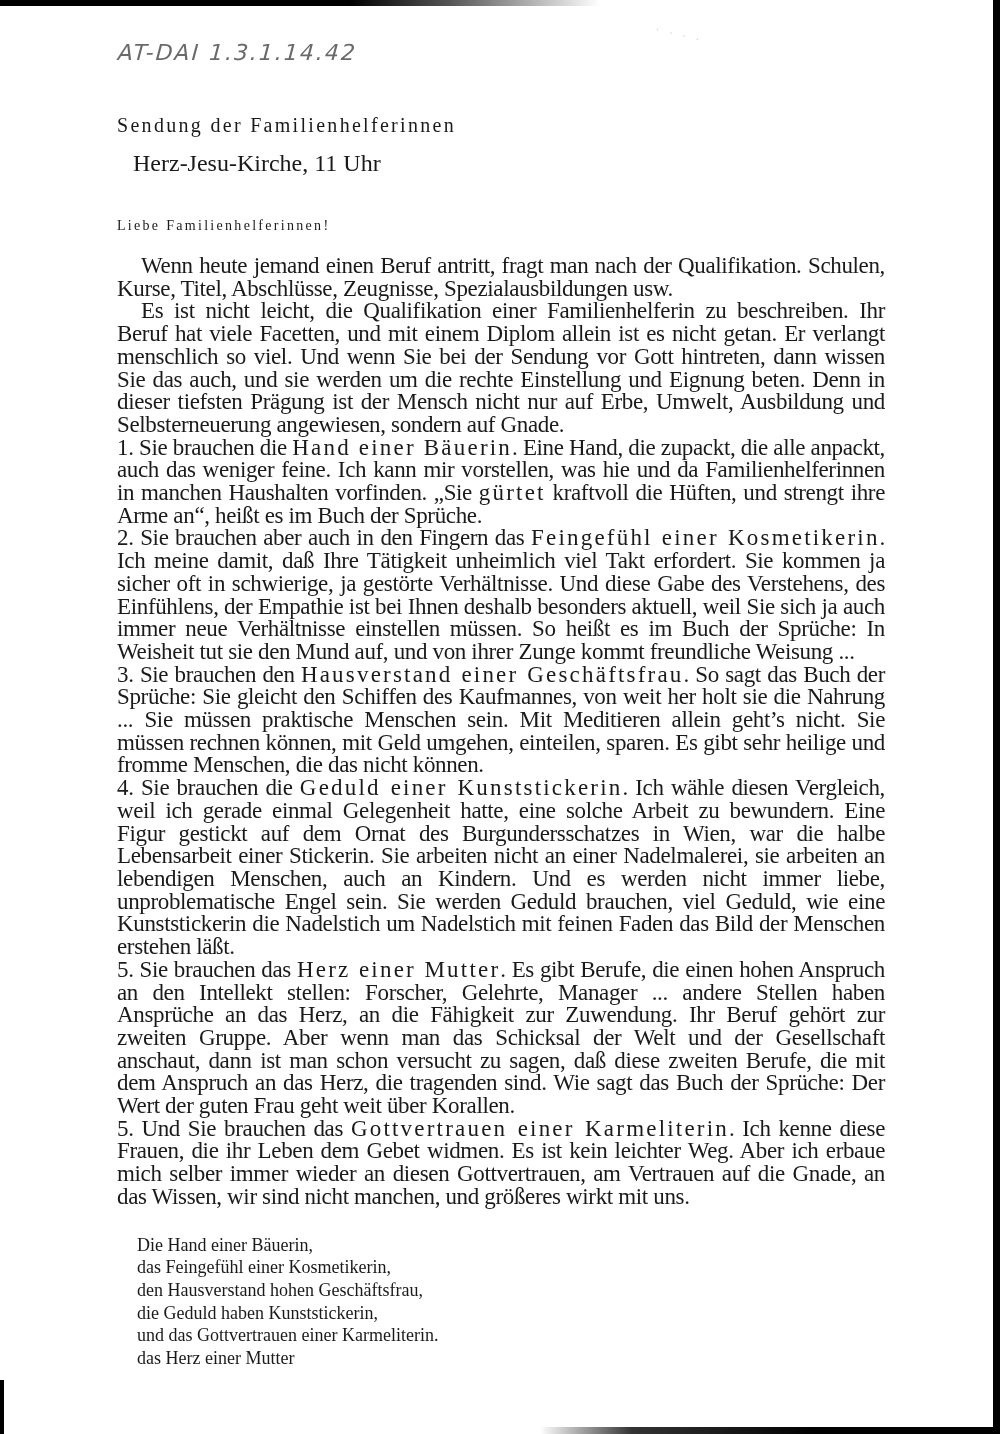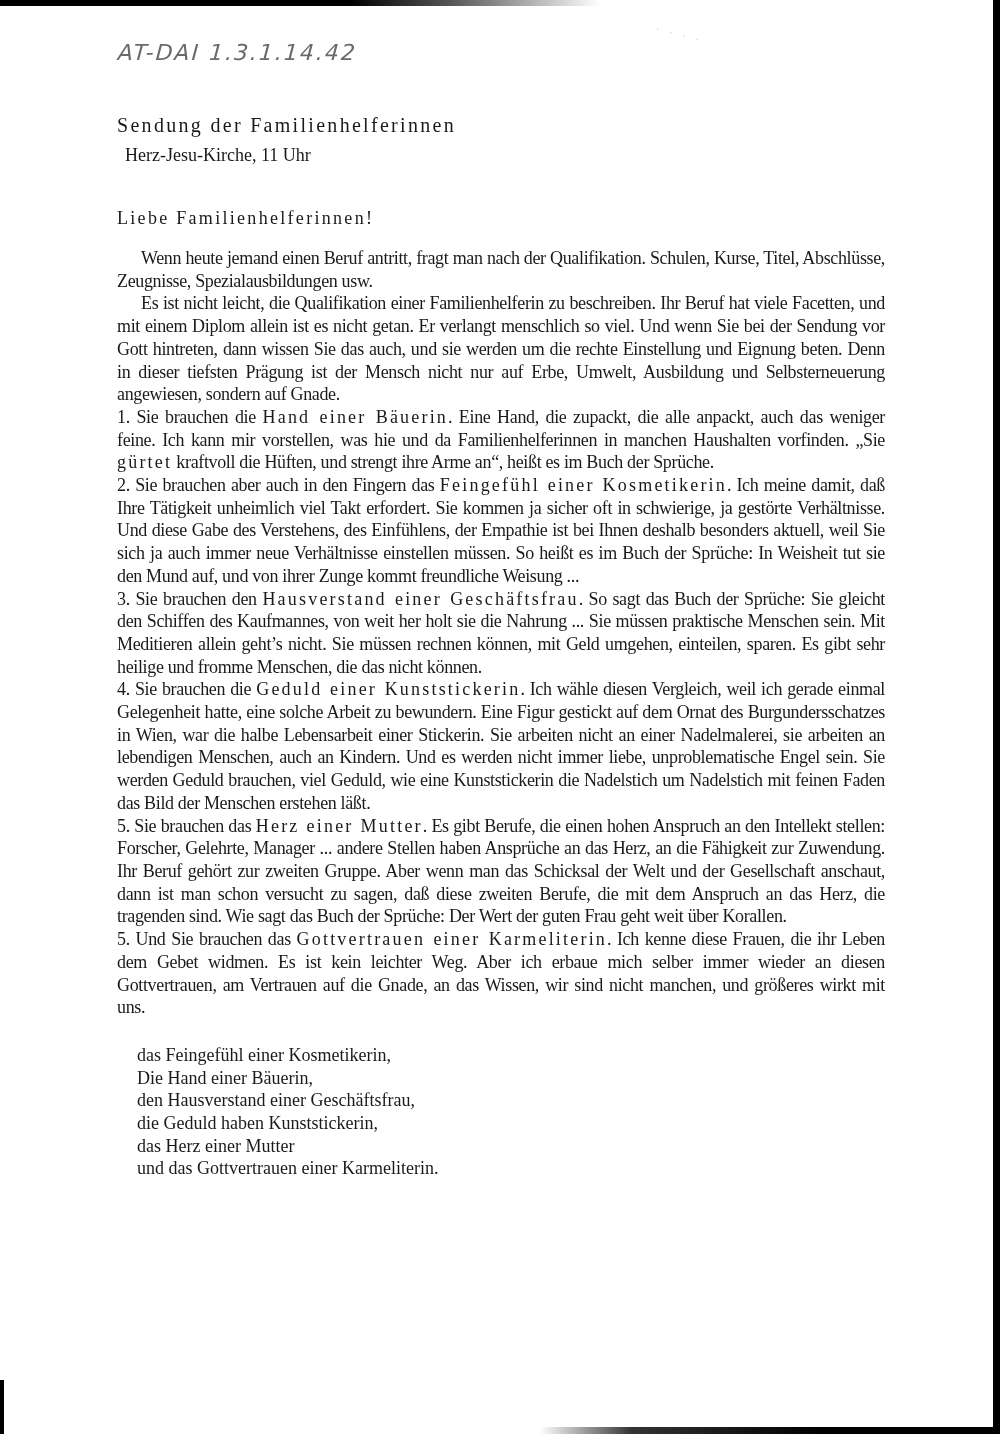--- a/index.html
+++ b/index.html
@@ -60,32 +60,32 @@
     top: 114px;
     width: 768px;
   }
   .title {
     font-size: 20px;
     letter-spacing: 2.3px;
     line-height: 22px;
     margin: 0;
   }
   .subtitle {
-    font-size: 18px;
+    font-size: 24px;
     line-height: 22px;
-    margin: 8px;
+    margin: 16px;
   }
   .salutation {
-    font-size: 18px;
+    font-size: 14px;
     letter-spacing: 2.3px;
     line-height: 22px;
     margin: 41px 0 18px 0;
   }
   .body-text {
-    font-size: 18px;
+    font-size: 23px;
     line-height: 22.7px;
     text-align: justify;
     margin: 0;
     letter-spacing: -0.35px;
   }
   .p { margin: 0; text-align: justify; }
   .p.first { text-indent: 24px; }
   .sp { letter-spacing: 2.2px; }
   .closing {
     margin-top: 25px;
@@ -123,20 +123,20 @@
     <p class="p"><span>3. Sie brauchen den </span><span class="sp">Hausverstand einer Geschäftsfrau</span><span>. So sagt das Buch der Sprüche: Sie gleicht den Schiffen des Kaufmannes, von weit her holt sie die Nahrung ... Sie müssen praktische Menschen sein. Mit Meditieren allein geht’s nicht. Sie müssen rechnen können, mit Geld umgehen, einteilen, sparen. Es gibt sehr heilige und fromme Menschen, die das nicht können.</span></p>
 
     <p class="p"><span>4. Sie brauchen die </span><span class="sp">Geduld einer Kunststickerin</span><span>. Ich wähle diesen Vergleich, weil ich gerade einmal Gelegenheit hatte, eine solche Arbeit zu bewundern. Eine Figur gestickt auf dem Ornat des Burgundersschatzes in Wien, war die halbe Lebensarbeit einer Stickerin. Sie arbeiten nicht an einer Nadelmalerei, sie arbeiten an lebendigen Menschen, auch an Kindern. Und es werden nicht immer liebe, unproblematische Engel sein. Sie werden Geduld brauchen, viel Geduld, wie eine Kunststickerin die Nadelstich um Nadelstich mit feinen Faden das Bild der Menschen erstehen läßt.</span></p>
 
     <p class="p"><span>5. Sie brauchen das </span><span class="sp">Herz einer Mutter</span><span>. Es gibt Berufe, die einen hohen Anspruch an den Intellekt stellen: Forscher, Gelehrte, Manager ... andere Stellen haben Ansprüche an das Herz, an die Fähigkeit zur Zuwendung. Ihr Beruf gehört zur zweiten Gruppe. Aber wenn man das Schicksal der Welt und der Gesellschaft anschaut, dann ist man schon versucht zu sagen, daß diese zweiten Berufe, die mit dem Anspruch an das Herz, die tragenden sind. Wie sagt das Buch der Sprüche: Der Wert der guten Frau geht weit über Korallen.</span></p>
 
     <p class="p"><span>5. Und Sie brauchen das </span><span class="sp">Gottvertrauen einer Karmeliterin</span><span>. Ich kenne diese Frauen, die ihr Leben dem Gebet widmen. Es ist kein leichter Weg. Aber ich erbaue mich selber immer wieder an diesen Gottvertrauen, am Vertrauen auf die Gnade, an das Wissen, wir sind nicht manchen, und größeres wirkt mit uns.</span></p>
   </div>
 
   <div class="closing">
+    <div>Die Hand einer Bäuerin,</div>
     <div>das Feingefühl einer Kosmetikerin,</div>
-    <div>Die Hand einer Bäuerin,</div>
-    <div>den Hausverstand einer Geschäftsfrau,</div>
+    <div>den Hausverstand hohen Geschäftsfrau,</div>
     <div>die Geduld haben Kunststickerin,</div>
+    <div>und das Gottvertrauen einer Karmeliterin.</div>
     <div>das Herz einer Mutter</div>
-    <div>und das Gottvertrauen einer Karmeliterin.</div>
   </div>
 </div>
 
 </body></html>

